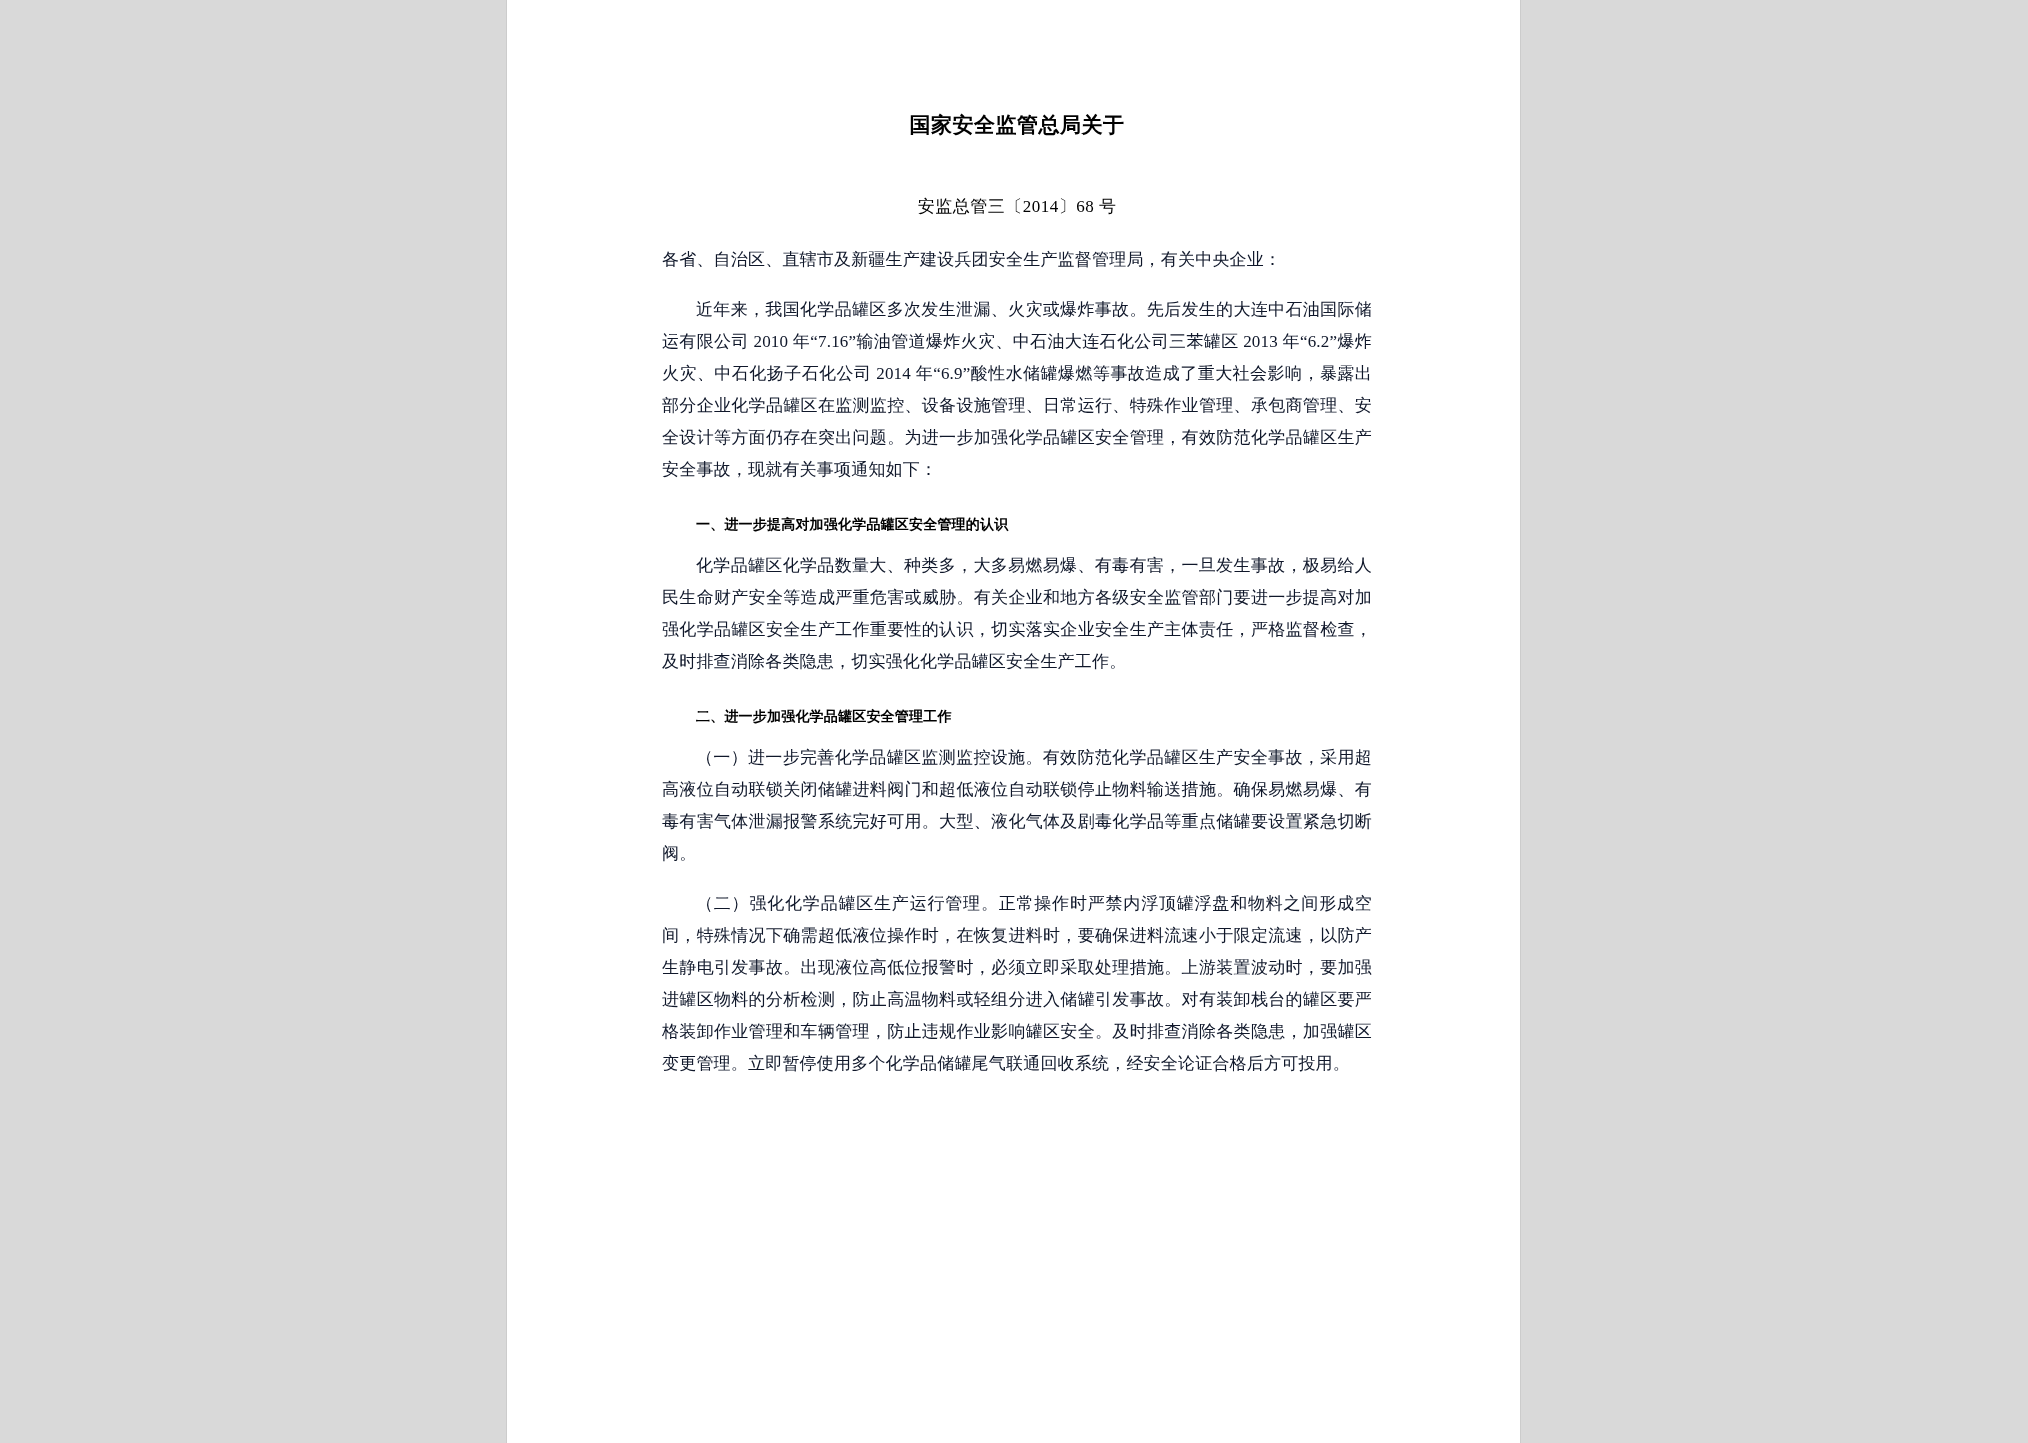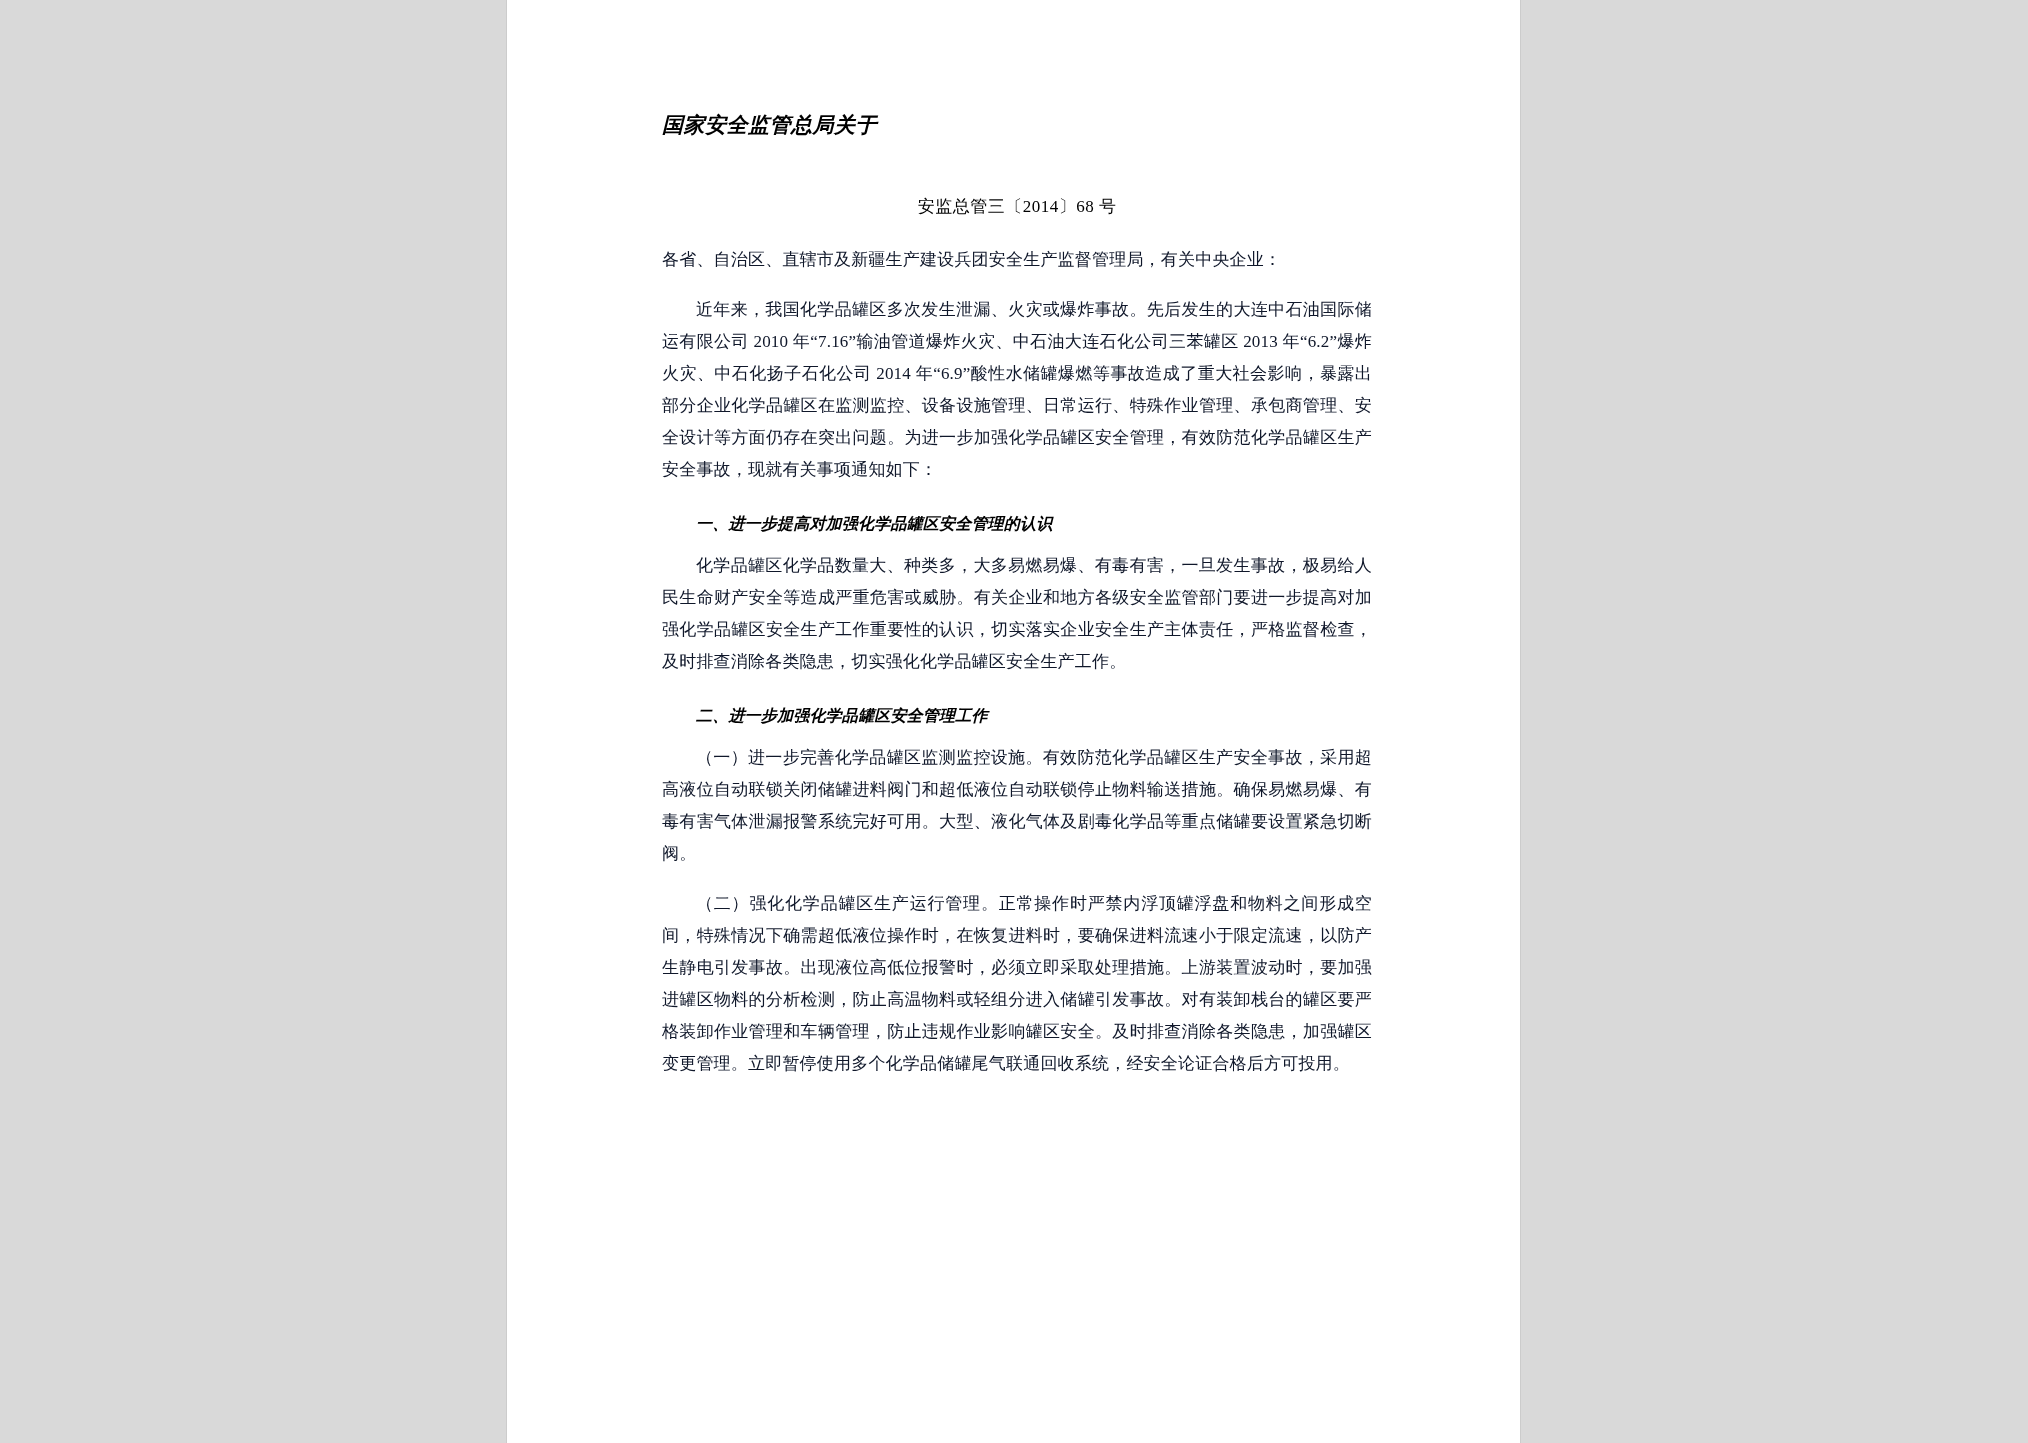--- a/index.html
+++ b/index.html
@@ -26,28 +26,27 @@
     background: #ffffff;
     box-shadow: 0 0 0 1px #cccccc;
   }
   .page-inner {
     position: absolute;
     left: 155px;
     top: 95px;
     width: 710px;
   }
   .doc-title {
-    text-align: left;
+    text-align: center;
     font-weight: bold;
     font-size: 21px;
     line-height: 60px;
     color: #000000;
     letter-spacing: 0.5px;
     font-family: "Liberation Sans", "DejaVu Sans", sans-serif;
-    font-style: italic;
   }
   .doc-number {
     text-align: center;
     font-size: 17px;
     margin-top: 40px;
     margin-bottom: 26px;
     color: #000000;
     letter-spacing: 0.5px;
   }
   p.body-text {
@@ -58,29 +57,28 @@
     text-align: justify;
     letter-spacing: 0.2px;
   }
   p.indent2 {
     text-indent: 34px;
   }
   p.no-indent {
     text-indent: 0;
   }
   h2.section-heading {
-    font-size: 16px;
+    font-size: 14px;
     font-weight: bold;
     line-height: 32px;
     margin: 22px 0 10px 0;
     text-indent: 34px;
     color: #000000;
     font-family: "Liberation Sans", "DejaVu Sans", sans-serif;
     letter-spacing: 0.2px;
-    font-style: italic;
   }
   .spacer-sm { height: 12px; }
 </style>
 </head>
 <body>
 
 <div class="viewport">
   <div class="page">
     <div class="page-inner">
 

